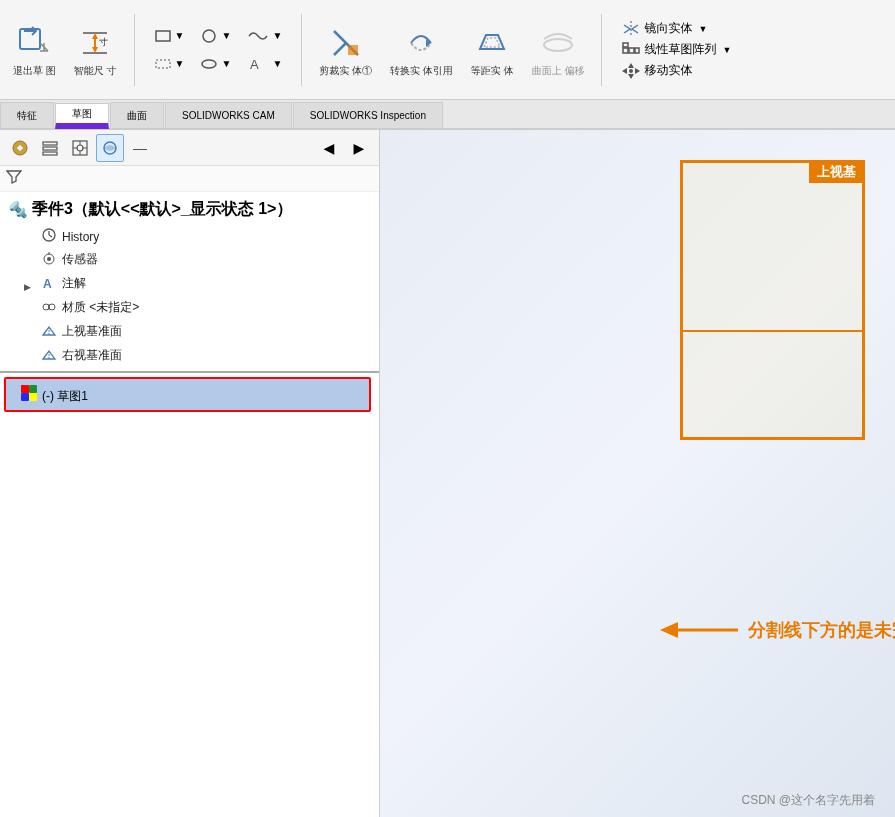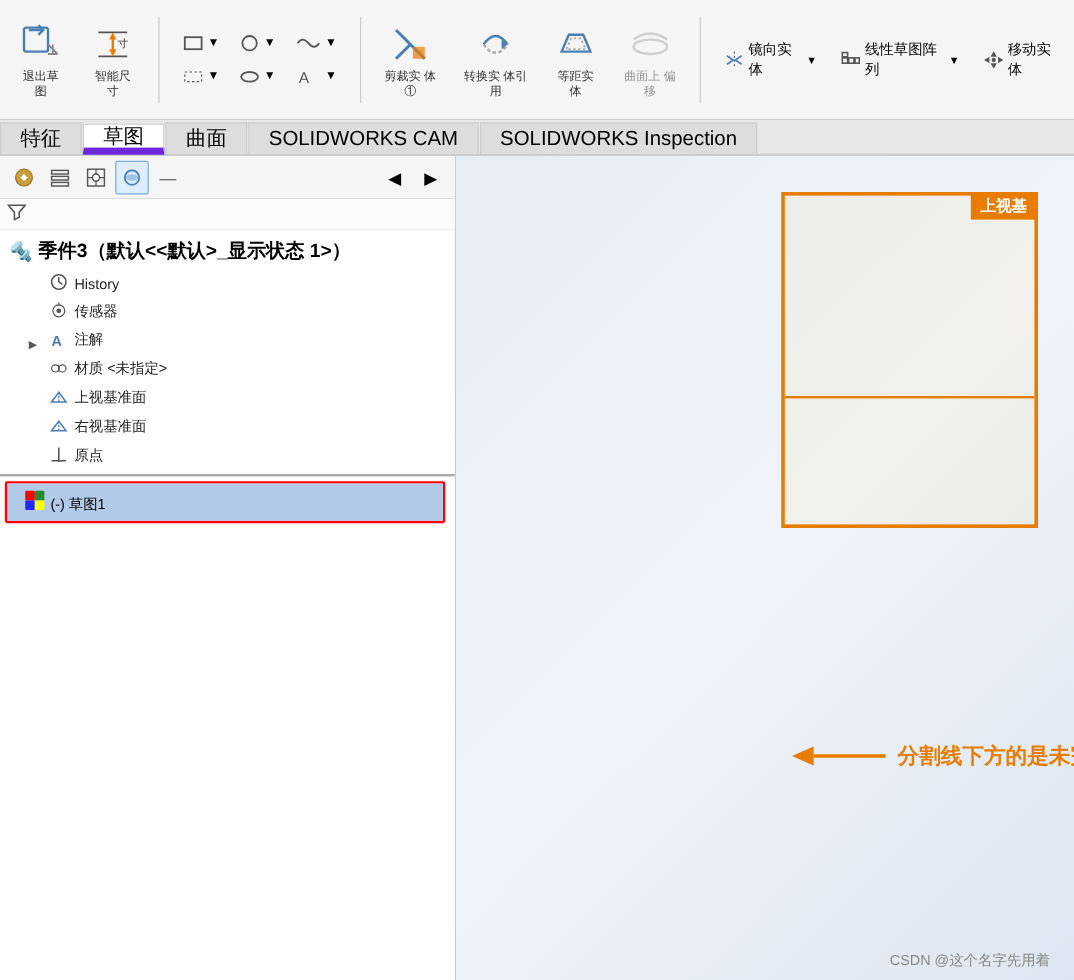--- a/index.html
+++ b/index.html
@@ -7,26 +7,26 @@
 
     
     .toolbar { background: #f5f5f5; border-bottom: 1px solid #ccc; height: 100px; display: flex; align-items: center; padding: 4px 8px; gap: 8px; }
     .toolbar-btn { display: flex; flex-direction: column; align-items: center; justify-content: center; min-width: 52px; height: 88px; padding: 4px; cursor: pointer; border: 1px solid transparent; border-radius: 3px; font-size: 11px; color: #333; text-align: center; gap: 2px; }
     .toolbar-btn .icon-area { width: 40px; height: 40px; display: flex; align-items: center; justify-content: center; font-size: 22px; }
     .toolbar-btn .btn-label { font-size: 10px; line-height: 1.2; text-align: center; }
     .toolbar-sep { width: 1px; height: 72px; background: #ccc; margin: 0 4px; }
     .toolbar-group { display: flex; flex-direction: column; gap: 2px; }
     .toolbar-group-row { display: flex; align-items: center; gap: 2px; }
     .small-btn { display: flex; align-items: center; justify-content: center; padding: 2px 6px; font-size: 11px; cursor: pointer; border: 1px solid transparent; border-radius: 2px; height: 26px; gap: 3px; white-space: nowrap; }
-    .right-group { display: flex; flex-direction: row; gap: 12px; margin-left: 4px; }
+    .right-group { display: flex; flex-direction: column; gap: 0; margin-left: 4px; text-align: right; }
     .right-group-item { display: flex; align-items: center; gap: 4px; font-size: 12px; cursor: pointer; padding: 2px 4px; }
 
     
     .tabbar { background: #e8e8e8; border-bottom: 2px solid #ccc; display: flex; align-items: flex-end; height: 30px; padding-left: 0; }
-    .tab { padding: 4px 16px; font-size: 17px; cursor: pointer; border: 1px solid #ccc; border-bottom: none; background: #ddd; margin-right: 1px; height: 26px; display: flex; align-items: center; }
+    .tab { padding: 4px 16px; font-size: 10px; cursor: pointer; border: 1px solid #ccc; border-bottom: none; background: #ddd; margin-right: 1px; height: 26px; display: flex; align-items: center; }
     .tab.active { background: #fff; border-bottom: 6px solid #6d28d9; z-index: 1; position: relative; bottom: -1px; }
 
     
     .main { display: flex; height: calc(817px - 130px); }
 
     
     .left-panel { width: 380px; background: #fff; border-right: 1px solid #ccc; display: flex; flex-direction: column; flex-shrink: 0; }
     .panel-icons { display: flex; align-items: center; padding: 4px 6px; gap: 2px; border-bottom: 1px solid #ddd; background: #f5f5f5; height: 36px; }
     .panel-icon-btn { width: 28px; height: 28px; display: flex; align-items: center; justify-content: center; cursor: pointer; border: 1px solid transparent; border-radius: 2px; font-size: 14px; }
     .panel-icon-btn.active { background: #ddeeff; border-color: #7aabdd; }
@@ -41,21 +41,21 @@
     .tree-expand { width: 12px; display: flex; align-items: center; font-size: 10px; color: #555; }
 
     
     .sketch1-container { border: 2px solid red; margin: 4px 8px 4px 4px; border-radius: 2px; }
     .sketch1-item { display: flex; align-items: flex-end; gap: 4px; padding: 5px 14px; background: #b3c9e8; cursor: pointer; }
 
     
     .right-canvas { flex: 1; background: linear-gradient(135deg, #e8edf5 0%, #f0f4fa 50%, #dde5f0 100%); position: relative; overflow: hidden; }
 
     
-    .view-rect { position: absolute; top: 30px; right: 30px; width: 214px; height: 280px; border: 3px solid #e87c00; background: rgba(255,200,80,0.08); display: flex; flex-direction: column; }
+    .view-rect { position: absolute; top: 30px; right: 30px; width: 185px; height: 280px; border: 3px solid #e87c00; background: rgba(255,200,80,0.08); display: flex; flex-direction: column; }
     .view-label { position: absolute; top: -2px; right: -2px; background: #e87c00; color: #fff; font-size: 13px; font-weight: bold; padding: 2px 8px; }
     .view-line { position: absolute; bottom: 105px; left: 0; right: 0; height: 2px; background: #e87c00; }
 
     
     .watermark { position: absolute; bottom: 8px; right: 20px; font-size: 12px; color: #888; }
   </style>
 </head>
 <body>
 
 <div class="toolbar">
@@ -354,30 +354,20 @@
         <div class="tree-expand"></div>
         <div class="item-icon">
           <svg width="16" height="16" viewBox="0 0 16 16">
             <path d="M2 12 L8 4 L14 12 Z" fill="none" stroke="#4a7fb5" stroke-width="1.3"></path>
             <line x1="8" y1="4" x2="8" y2="12" stroke="#4a7fb5" stroke-width="1" stroke-dasharray="2,1"></line>
           </svg>
         </div>
         <span class="item-label">右视基准面</span>
       </div>
 
-      <div class="tree-item">
-        <div class="tree-expand"></div>
-        <div class="item-icon">
-          <svg width="16" height="16" viewBox="0 0 16 16">
-            <line x1="8" y1="2" x2="8" y2="14" stroke="#555" stroke-width="1.3"></line>
-            <line x1="2" y1="13" x2="14" y2="13" stroke="#555" stroke-width="1.3"></line>
-          </svg>
-        </div>
-        <span class="item-label">原点</span>
-      </div>
 
       <div style="height:2px; background:#aaa; margin: 4px 0;"></div>
 
       <div class="sketch1-container">
         <div class="sketch1-item">
           <div class="item-icon">
             <svg width="18" height="18" viewBox="0 0 18 18">
               <rect x="1" y="1" width="8" height="8" fill="red" rx="1"></rect>
               <rect x="9" y="1" width="8" height="8" fill="green" rx="1" opacity="0.8"></rect>
               <rect x="1" y="9" width="8" height="8" fill="blue" rx="1" opacity="0.8"></rect>

